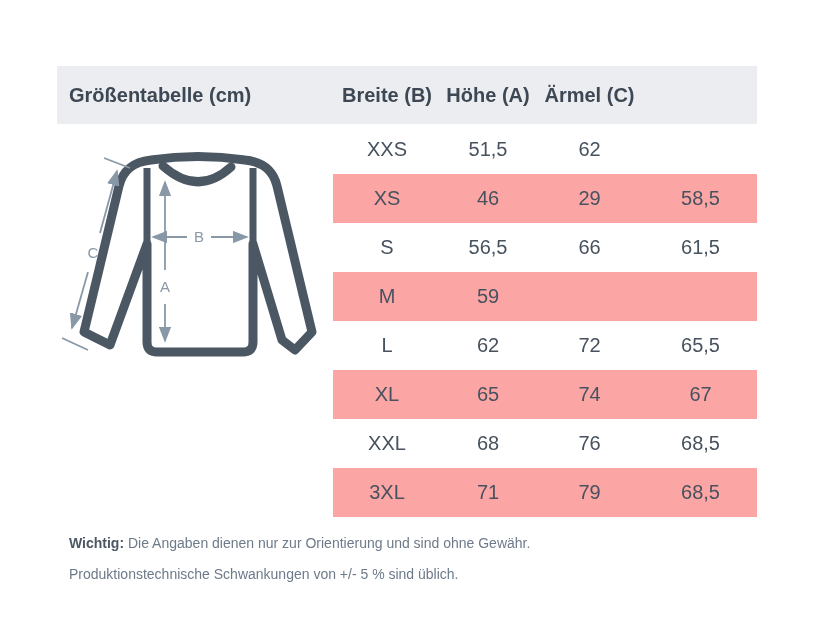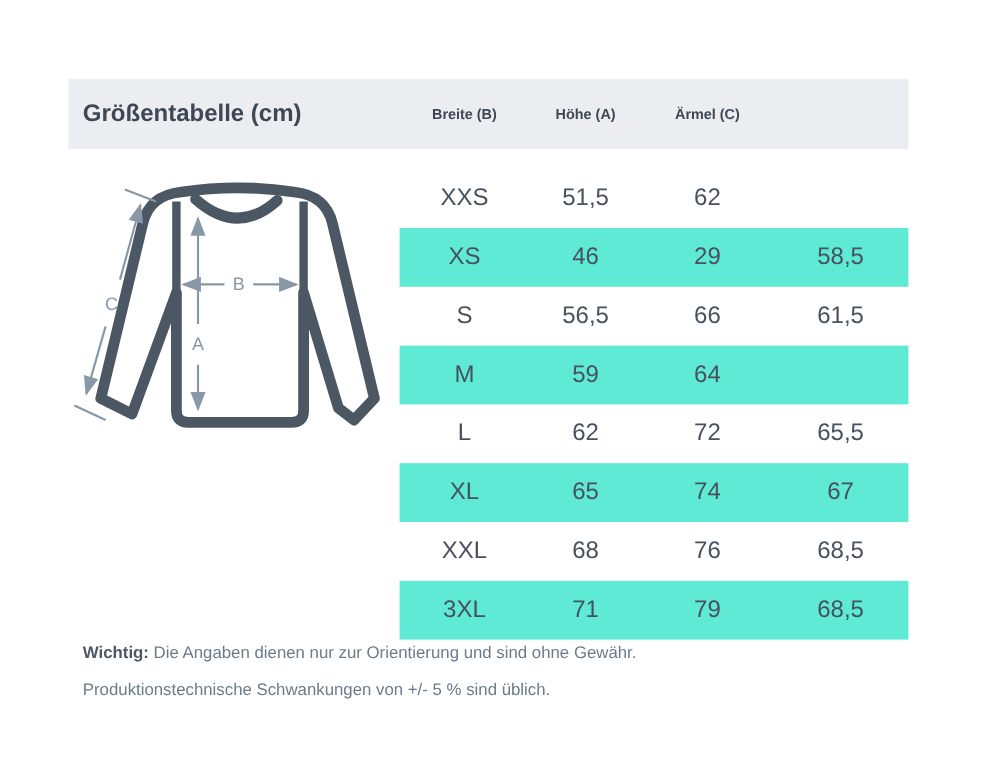--- a/index.html
+++ b/index.html
@@ -19,37 +19,36 @@
     display: grid;
     grid-template-columns: 276px 108px 94px 109px 113px;
     align-items: center;
   }
   .header-title {
     padding-left: 12px;
     font-size: 20px; font-weight: bold; color: #3d4854;
     white-space: nowrap;
   }
   .col-head {
-    font-size: 12px; font-weight: bold; color: #3d4854;
+    font-size: 20px; font-weight: bold; color: #3d4854;
     text-align: center; white-space: nowrap;
   }
 
   
   .rows {
     position: absolute; left: 333px; top: 125px;
     width: 424px;
-    margin-top: 16px;
   }
   .row {
     height: 49px;
     display: grid;
     grid-template-columns: 108px 94px 109px 113px;
     align-items: center;
   }
-  .row.striped { background: #5eead4; }
+  .row.striped { background: #fca5a5; }
   .cell {
     font-size: 20px; color: #47525e;
     text-align: center; white-space: nowrap;
   }
 
   
   .diagram {
     position: absolute; left: 57px; top: 140px;
     width: 280px; height: 245px;
   }
@@ -145,21 +144,20 @@
     </div>
     <div class="row">
       <div class="cell">S</div>
       <div class="cell">56,5</div>
       <div class="cell">66</div>
       <div class="cell">61,5</div>
     </div>
     <div class="row striped">
       <div class="cell">M</div>
       <div class="cell">59</div>
-      <div class="cell">64</div>
     </div>
     <div class="row">
       <div class="cell">L</div>
       <div class="cell">62</div>
       <div class="cell">72</div>
       <div class="cell">65,5</div>
     </div>
     <div class="row striped">
       <div class="cell">XL</div>
       <div class="cell">65</div>

